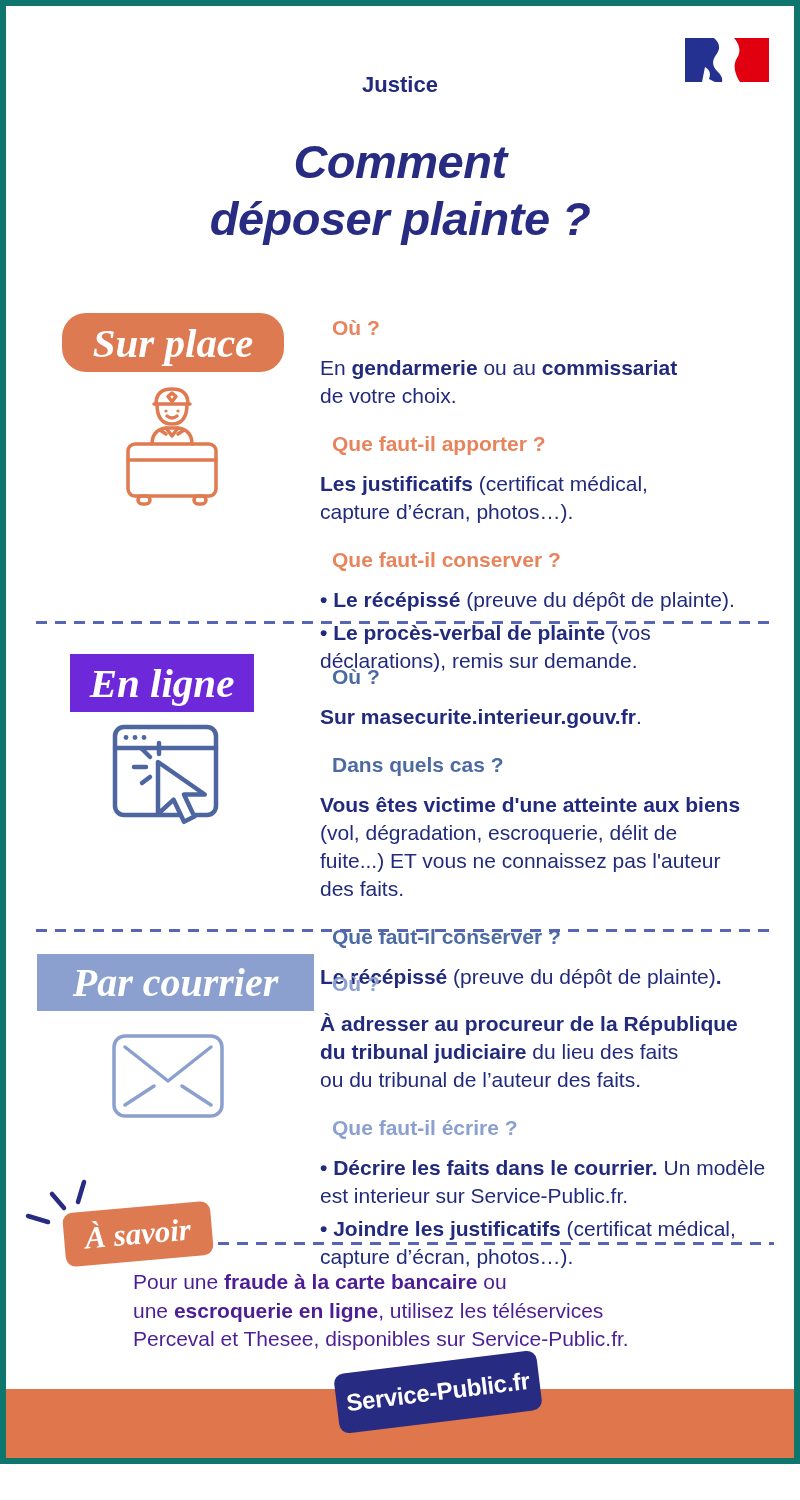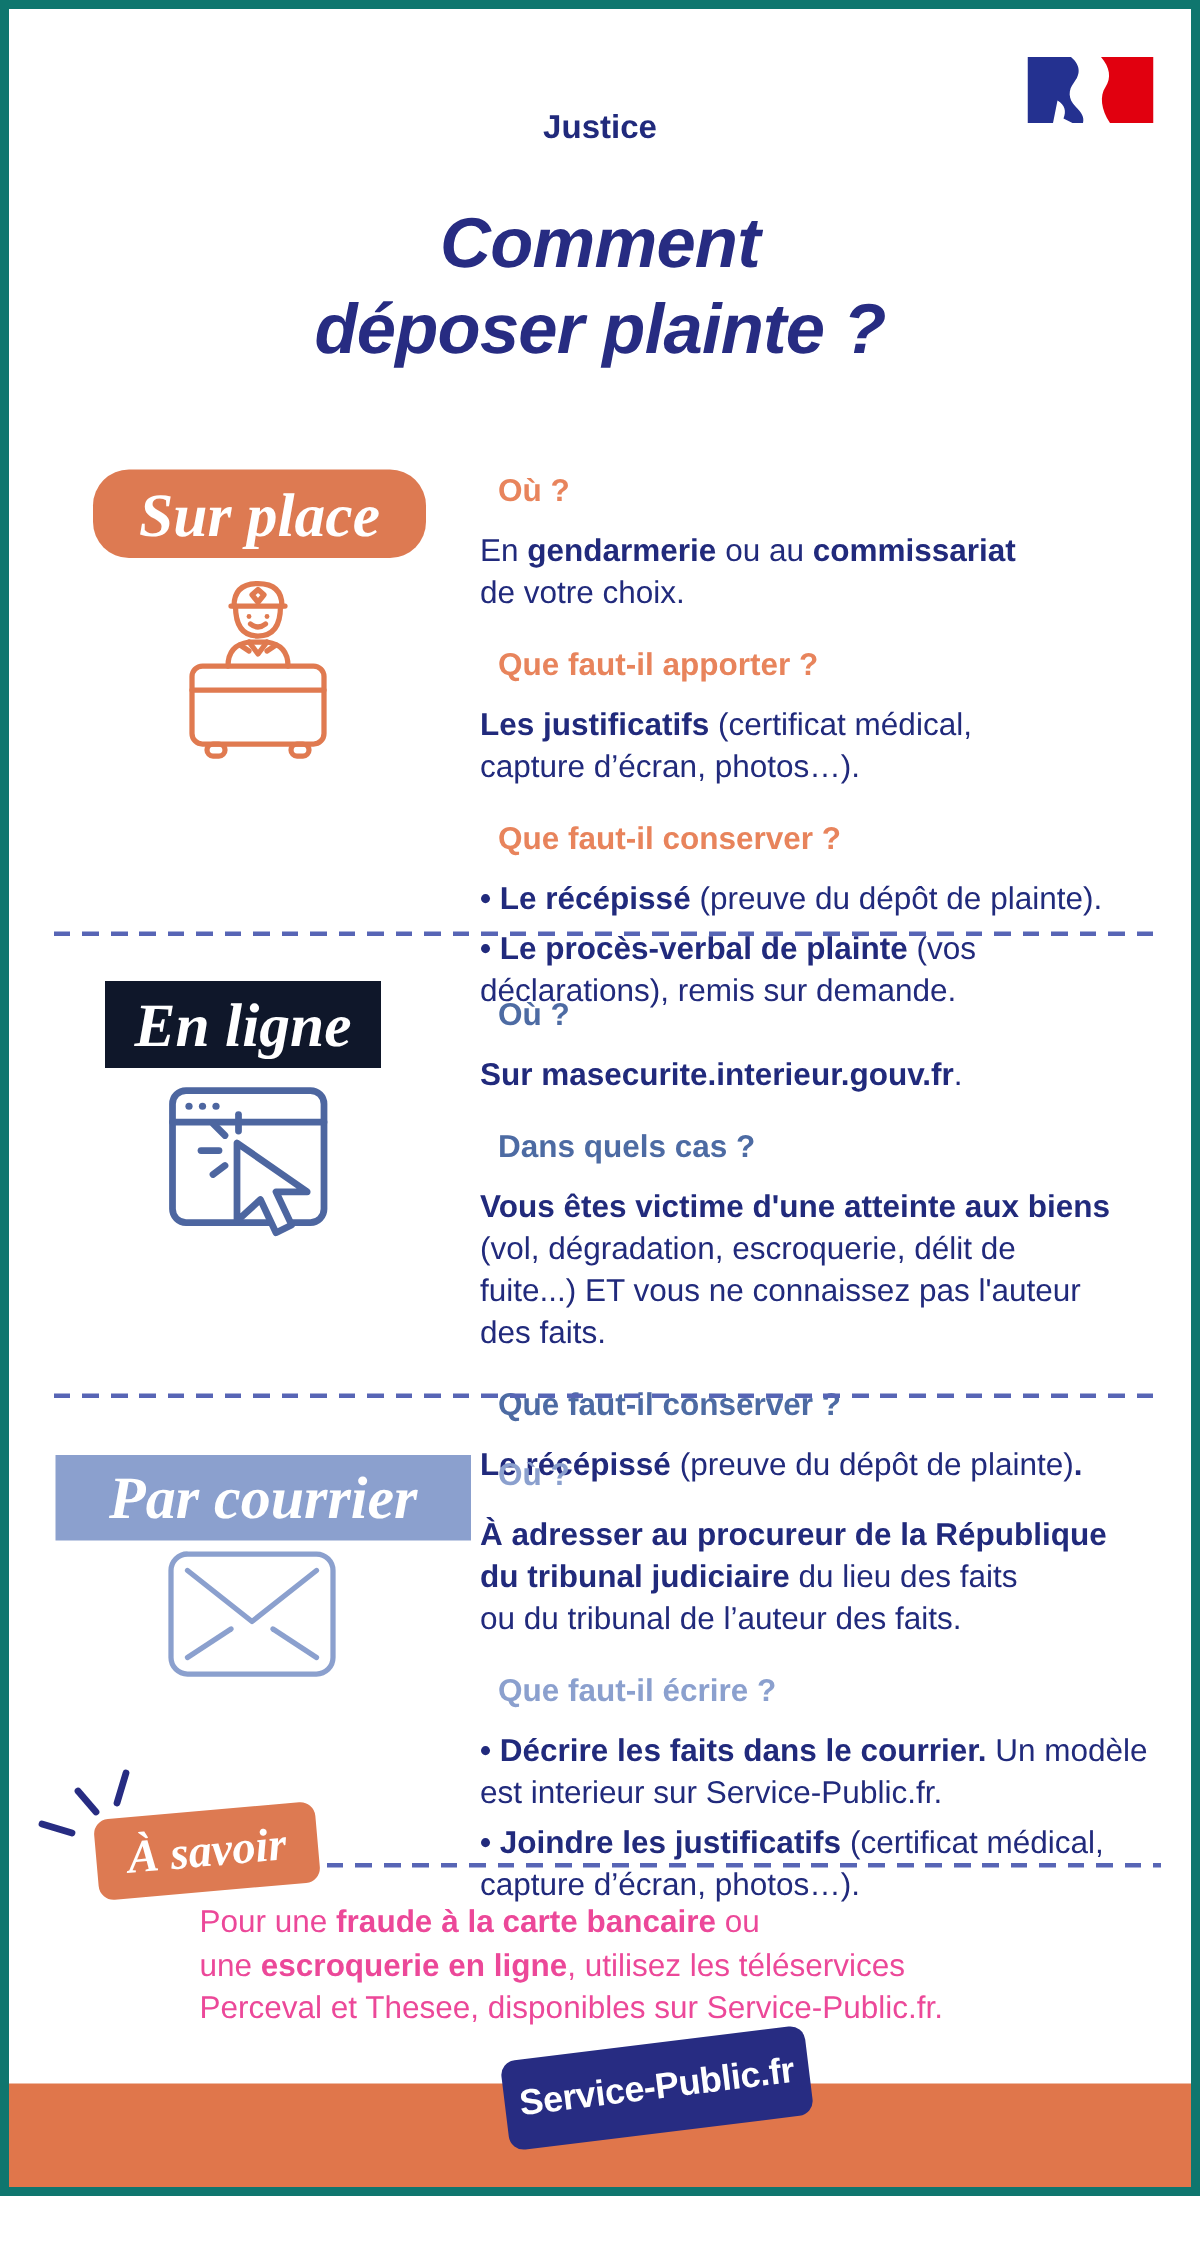--- a/index.html
+++ b/index.html
@@ -13,22 +13,22 @@
     font-size:22px;font-weight:700;color:#212a7c;}
   .title{position:absolute;top:127px;left:0;width:100%;text-align:center;
     font-size:47px;line-height:57px;font-weight:700;color:#272c82;letter-spacing:-0.5px;font-style:italic;}
   .flag{position:absolute;left:679px;top:32px;}
   
   .section{position:absolute;left:0;width:100%;}
   #sec1{top:292px;} #sec2{top:641px;} #sec3{top:948px;}
   .badge{position:absolute;display:flex;align-items:center;justify-content:center;
     color:#fff;font-family:"Liberation Serif",serif;font-style:italic;font-weight:700;}
   #sec1 .badge{left:56px;top:15px;width:222px;height:59px;font-size:41px;background:#dd7a52;border-radius:24px;}
-  #sec2 .badge{left:64px;top:7px;width:184px;height:58px;font-size:41px;background:#0f172a;text-align:center;}
-  #sec3 .badge{left:31px;top:16px;width:277px;height:57px;font-size:40px;background:#8ba0ce;text-align:center;}
+  #sec2 .badge{left:64px;top:7px;width:184px;height:58px;font-size:41px;background:#6d28d9;text-align:center;}
+  #sec3 .badge{left:31px;top:0px;width:277px;height:57px;font-size:40px;background:#8ba0ce;text-align:center;}
   .icon{position:absolute;}
   #sec1 .icon{left:114px;top:84px;}
   #sec2 .icon{left:106px;top:77px;}
   #sec3 .icon{left:106px;top:80px;}
   .text-col{position:absolute;left:314px;top:4px;width:482px;}
   .block{margin:0 0 20px 0;}
   .bh{font-size:21px;line-height:28px;font-weight:700;margin:12px;}
   #sec1 .bh{color:#e8845c;} #sec2 .bh{color:#4d6ba3;} #sec3 .bh{color:#8ba0ce;}
   .bp{margin:0;font-size:21px;line-height:28px;color:#212a7c;white-space:nowrap;}
   .bp + .bp{margin-top:5px;}
@@ -39,21 +39,21 @@
   #div1{top:615px;left:30px;width:740px;}
   #div2{top:923px;left:30px;width:740px;}
   #div3{top:1236px;left:212px;width:556px;}
   
   .asavoir-badge{position:absolute;left:58px;top:1201px;width:148px;height:54px;
     background:#dd7a52;border-radius:10px;transform:rotate(-5deg);
     display:flex;align-items:center;justify-content:center;color:#fff;
     font-family:"Liberation Serif",serif;font-style:italic;font-weight:700;font-size:31px;}
   .rays{position:absolute;left:18px;top:1172px;}
   .note{position:absolute;left:127px;top:1262px;font-size:21px;line-height:28.5px;
-    color:#ec4899;white-space:nowrap;}
+    color:#4c1d95;white-space:nowrap;}
   
   .band{position:absolute;left:0;right:0;top:1383px;bottom:0;background:#e0764b;}
   .sp-logo{position:absolute;left:330px;top:1356px;width:204px;height:60px;
     background:#272c82;border-radius:10px;transform:rotate(-7deg);z-index:2;
     display:flex;align-items:center;justify-content:center;color:#fff;
     font-weight:700;font-size:24px;letter-spacing:-0.3px;}
   svg{display:block;}
 </style>
 </head>
 <body>

